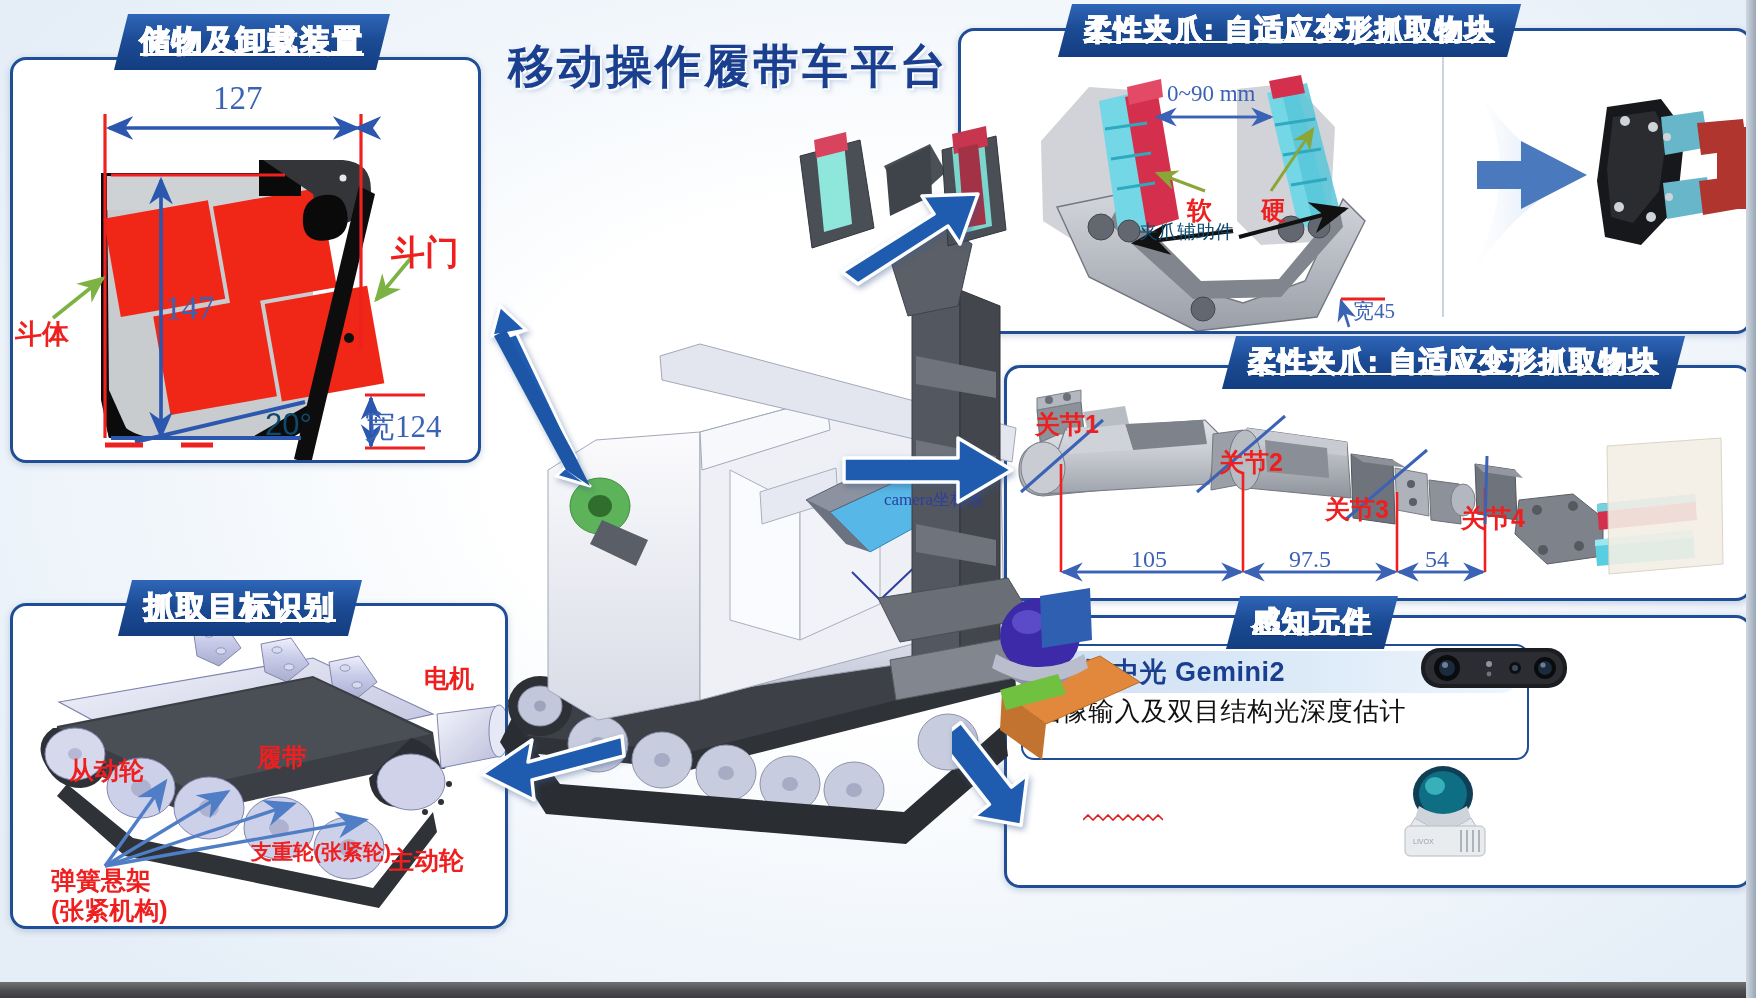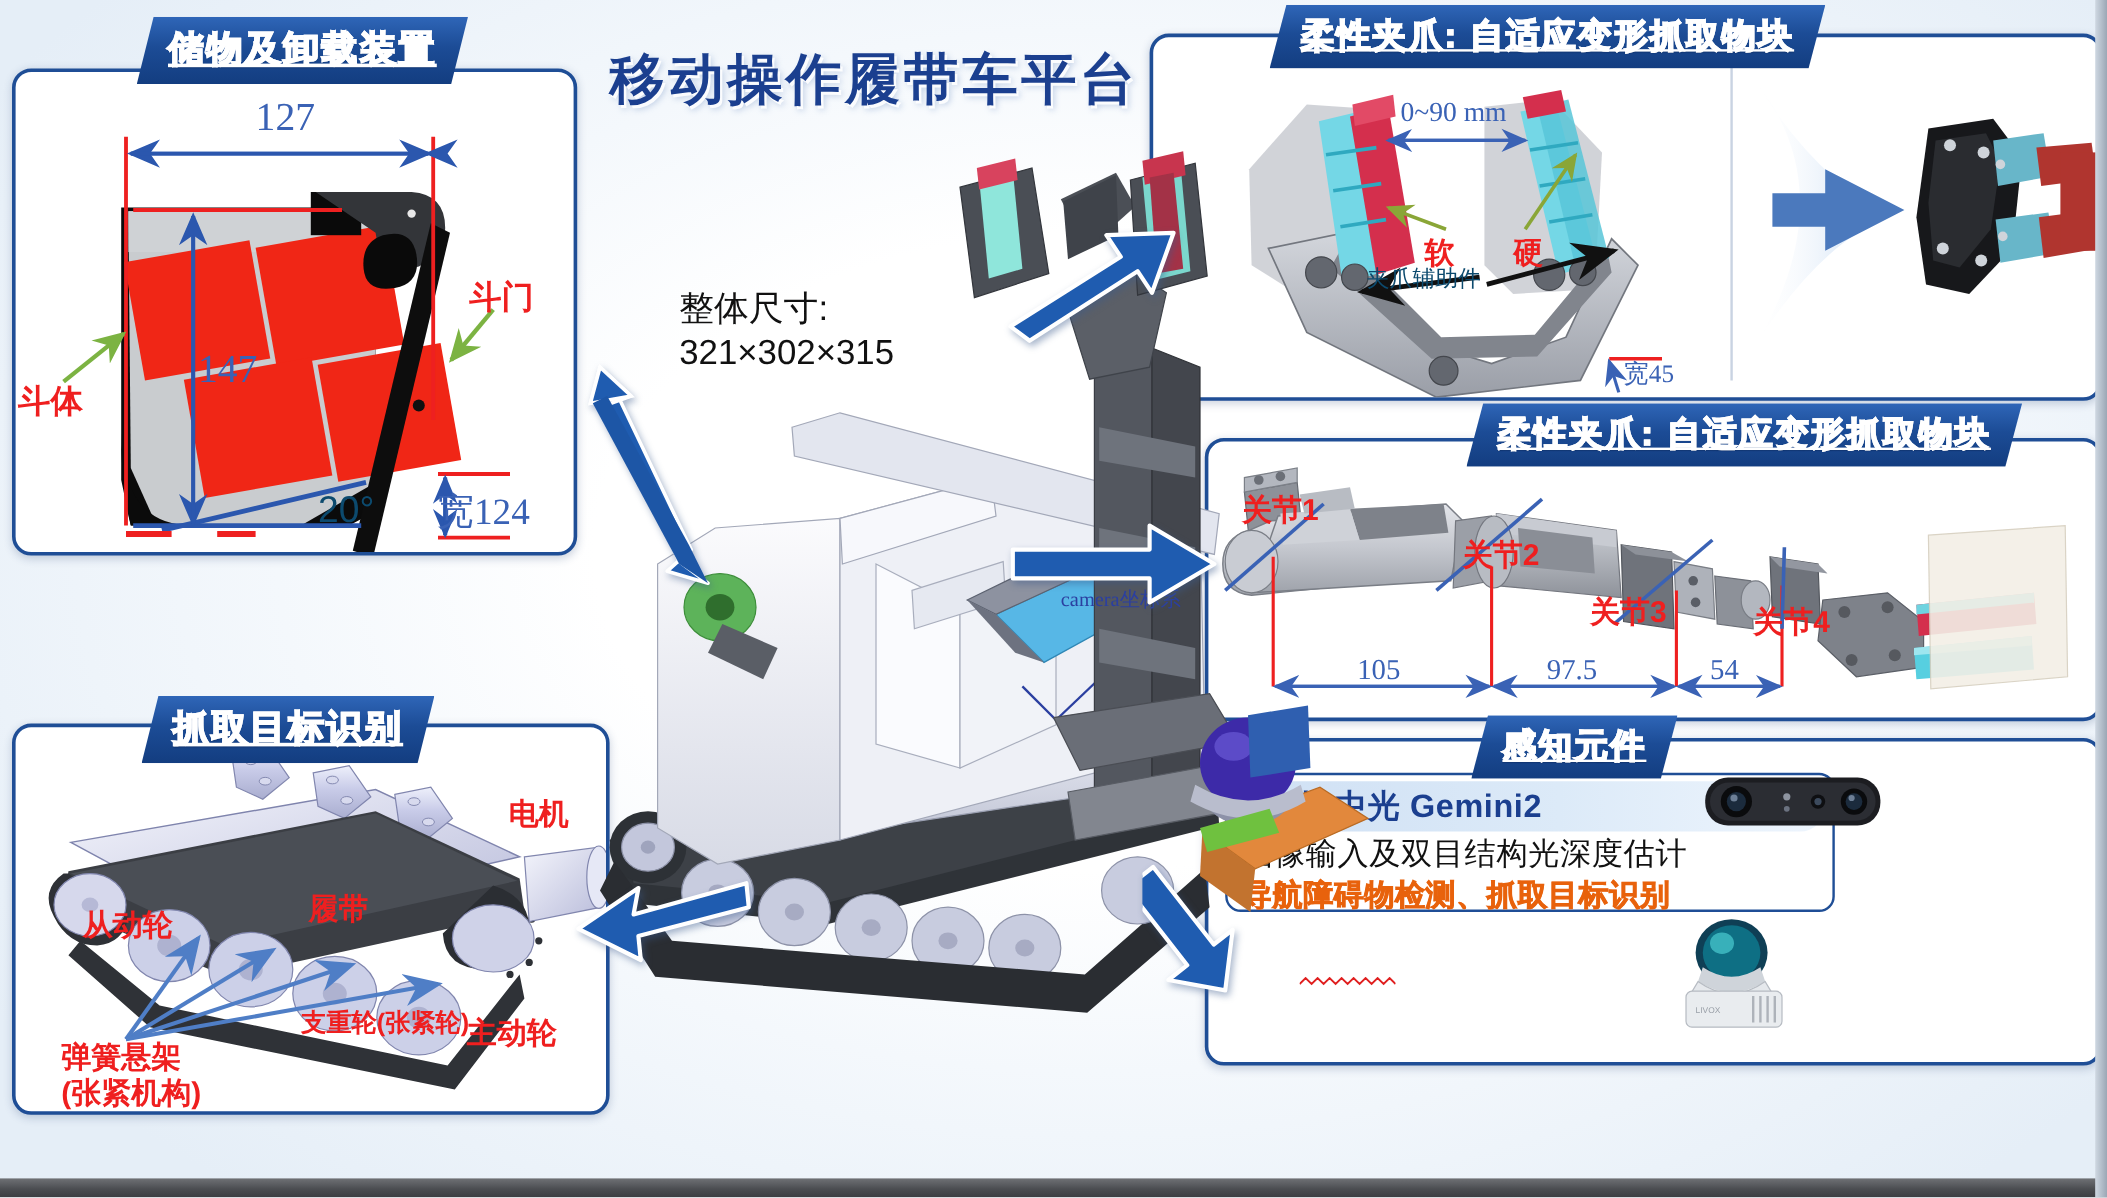--- a/index.html
+++ b/index.html
@@ -107,24 +107,20 @@
   
   .art{position:absolute;}
 </style>
 </head>
 <body>
 
 <div id="poster">
 
   <div id="maintitle">移动操作履带车平台</div>
 
-  <div id="overall-dim">
-    <div>整体尺寸:</div>
-    <div>321×302×315</div>
-  </div>
 
   <div class="panel" style="left:10px;top:57px;width:465px;height:400px;">
     <div class="panel-inner">
 
       <svg class="ov" width="465" height="400" viewBox="0 0 465 400">
 
         <path d="M88,113 L274,113 L274,131 L310,131 L312,170 L300,220 L300,366 L278,378 L96,378 L88,340 Z" fill="#0b0b0b"></path>
 
         <path d="M94,116 L300,116 L300,342 L236,379 L118,379 L96,330 Z" fill="#c9cccf"></path>
         <path d="M94,116 L300,116 L300,150 L94,150 Z" fill="#cfd2d5"></path>
@@ -186,21 +182,21 @@
         <line x1="40" y1="258" x2="90" y2="218" stroke="#7cb342" stroke-width="3.6" marker-end="url(#greenArr)"></line>
         <line x1="398" y1="198" x2="363" y2="240" stroke="#7cb342" stroke-width="3.6" marker-end="url(#greenArr)"></line>
       </svg>
 
       <div class="bluedim" style="left:200px;top:20px;font-size:33px;">127</div>
       <div class="bluedim" style="left:152px;top:230px;font-size:33px;">147</div>
       <div class="blackdim" style="left:252px;top:347px;font-size:31px;">20°</div>
       <div class="bluedim" style="left:351px;top:346px;font-size:31px;">宽124</div>
 
       <div class="redlabel" style="left:2px;top:256px;font-size:27px;">斗体</div>
-      <div class="redlabel" style="left:378px;top:170px;font-size:27px;">斗门</div>
+      <div class="redlabel" style="left:378px;top:170px;font-size:34px;">斗门</div>
     </div>
   </div>
   <div class="banner" style="left:114px;top:14px;font-size:30px;">
     <span class="lbl">储物及卸载装置</span>
   </div>
 
   <div class="panel" style="left:10px;top:603px;width:492px;height:320px;">
     <div class="panel-inner">
       <svg class="ov" width="492" height="320" viewBox="0 0 492 320">
         <defs>
@@ -620,21 +616,20 @@
   </div>
 
   <div class="panel" style="left:1004px;top:615px;width:742px;height:267px;">
     <div class="panel-inner">
 
       <div class="sensor-card" style="top:26px;height:112px;">
         <div class="sensor-head">
           <span class="nm">奥比中光 Gemini2</span>
         </div>
         <div class="sensor-line1">图像输入及双目结构光深度估计</div>
-        <div class="sensor-line2">导航障碍物检测、抓取目标识别</div>
       </div>
 
       <svg class="art" style="left:412px;top:24px;" width="150" height="52" viewBox="0 0 150 52">
         <rect x="2" y="6" width="146" height="40" rx="19" fill="#1c1d21"></rect>
         <rect x="6" y="10" width="138" height="32" rx="16" fill="#2b2d33"></rect>
         <circle cx="28" cy="26" r="13" fill="#0a0b0d"></circle>
           <circle cx="28" cy="26" r="8" fill="#1b2b3d"></circle>
         <circle cx="26" cy="23" r="3" fill="#6d7f96"></circle>
         <circle cx="70" cy="22" r="3" fill="#8e94a0"></circle>
           <circle cx="70" cy="32" r="2.4" fill="#6b7280"></circle>

